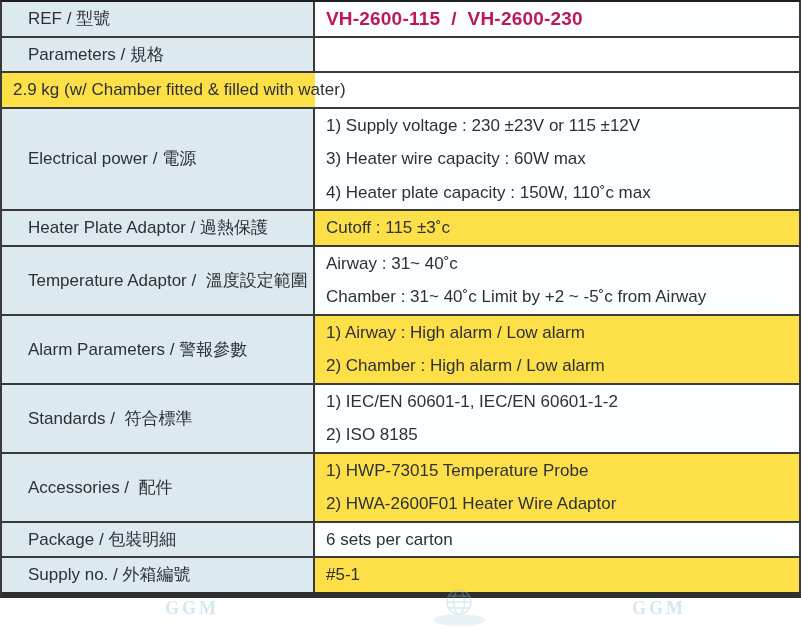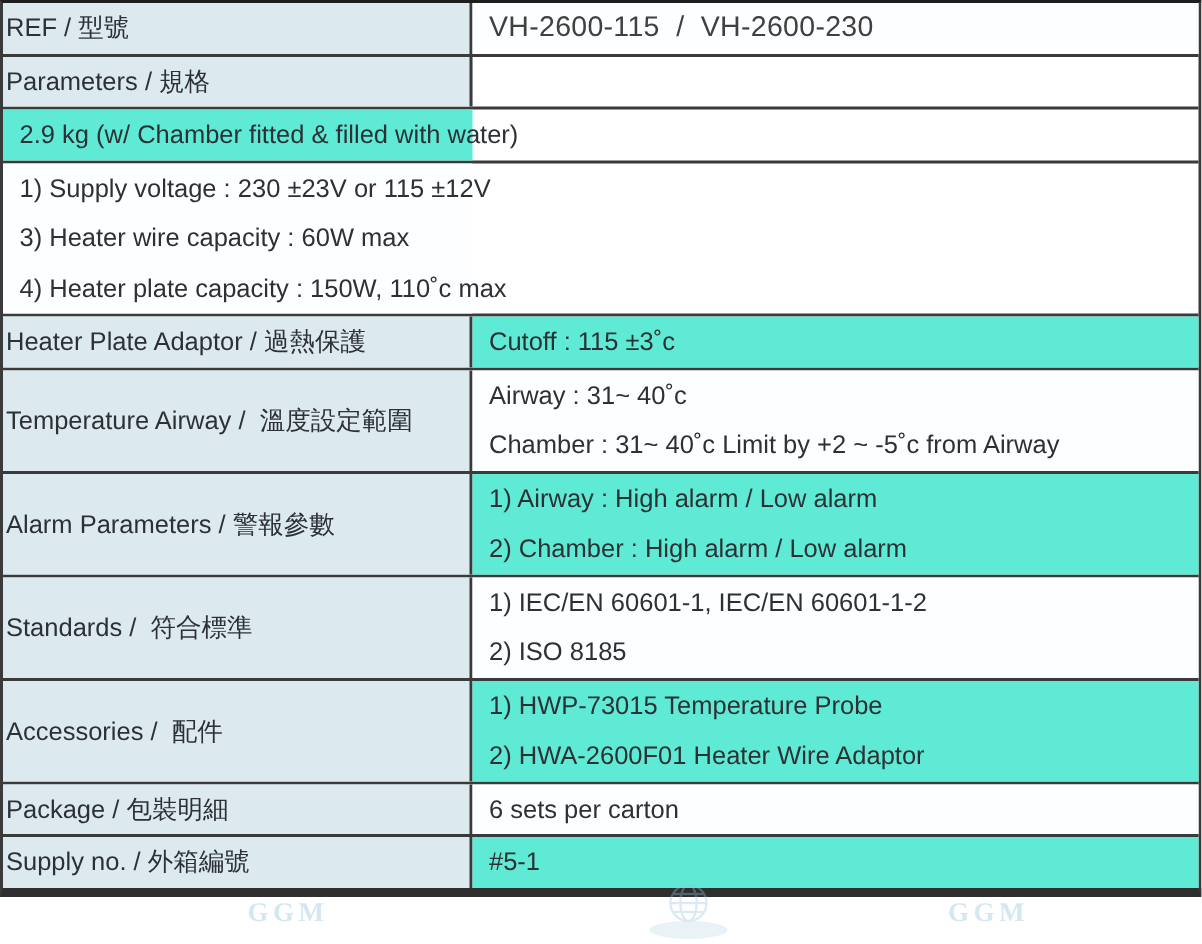--- a/index.html
+++ b/index.html
@@ -23,39 +23,39 @@
     display: grid;
     grid-template-columns: 313px 1fr;
     border-top: 2px solid #3a3a3a;
   }
   .row:first-child { border-top: none; }
   .cell { min-height: 33.5px; }
   .cell.lbl {
     background: #dceaf0;
     border-right: 2px solid #3a3a3a;
     display: flex; align-items: center;
-    padding-left: 2px;
+    padding-left: 26px;
     white-space: pre;
     font-size: 17px;
   }
   .cell.val {
     background: #fdfeff;
     display: flex; flex-direction: column; justify-content: center;
     padding-left: 11px;
     font-size: 17px;
   }
-  .row.tint .cell.val { background: #5eead4; }
+  .row.tint .cell.val { background: #fde047; }
   .line {
     height: 33.5px; line-height: 33.5px;
     white-space: pre;
   }
   .row.hdr .line {
-    font-weight: normal;
+    font-weight: bold;
     font-size: 19px;
-    color: #404040;
+    color: #be185d;
     letter-spacing: 0.2px;
   }
   
   .wm-text {
     position: absolute;
     font-family: Liberation Serif, serif;
     font-weight: bold;
     font-size: 18px;
     letter-spacing: 3px;
     color: rgba(150, 195, 220, 0.40);
@@ -83,36 +83,37 @@
     <div class="cell lbl">Parameters / 規格</div>
   </div>
 
   <div class="row tint">
     <div class="cell val">
       <div class="line">2.9 kg (w/ Chamber fitted &amp; filled with water)</div>
     </div>
   </div>
 
   <div class="row">
+    <div class="cell lbl">Electrical power / 電源</div>
     <div class="cell val">
       <div class="line">1) Supply voltage : 230 ±23V or 115 ±12V</div>
       <div class="line">3) Heater wire capacity : 60W max</div>
       <div class="line">4) Heater plate capacity : 150W, 110˚c max</div>
     </div>
   </div>
 
   <div class="row tint">
     <div class="cell lbl">Heater Plate Adaptor / 過熱保護</div>
     <div class="cell val">
       <div class="line">Cutoff : 115 ±3˚c</div>
     </div>
   </div>
 
   <div class="row">
-    <div class="cell lbl">Temperature Airway /  溫度設定範圍</div>
+    <div class="cell lbl">Temperature Adaptor /  溫度設定範圍</div>
     <div class="cell val">
       <div class="line">Airway : 31~ 40˚c</div>
       <div class="line">Chamber : 31~ 40˚c Limit by +2 ~ -5˚c from Airway</div>
     </div>
   </div>
 
   <div class="row tint">
     <div class="cell lbl">Alarm Parameters / 警報參數</div>
     <div class="cell val">
       <div class="line">1) Airway : High alarm / Low alarm</div>

